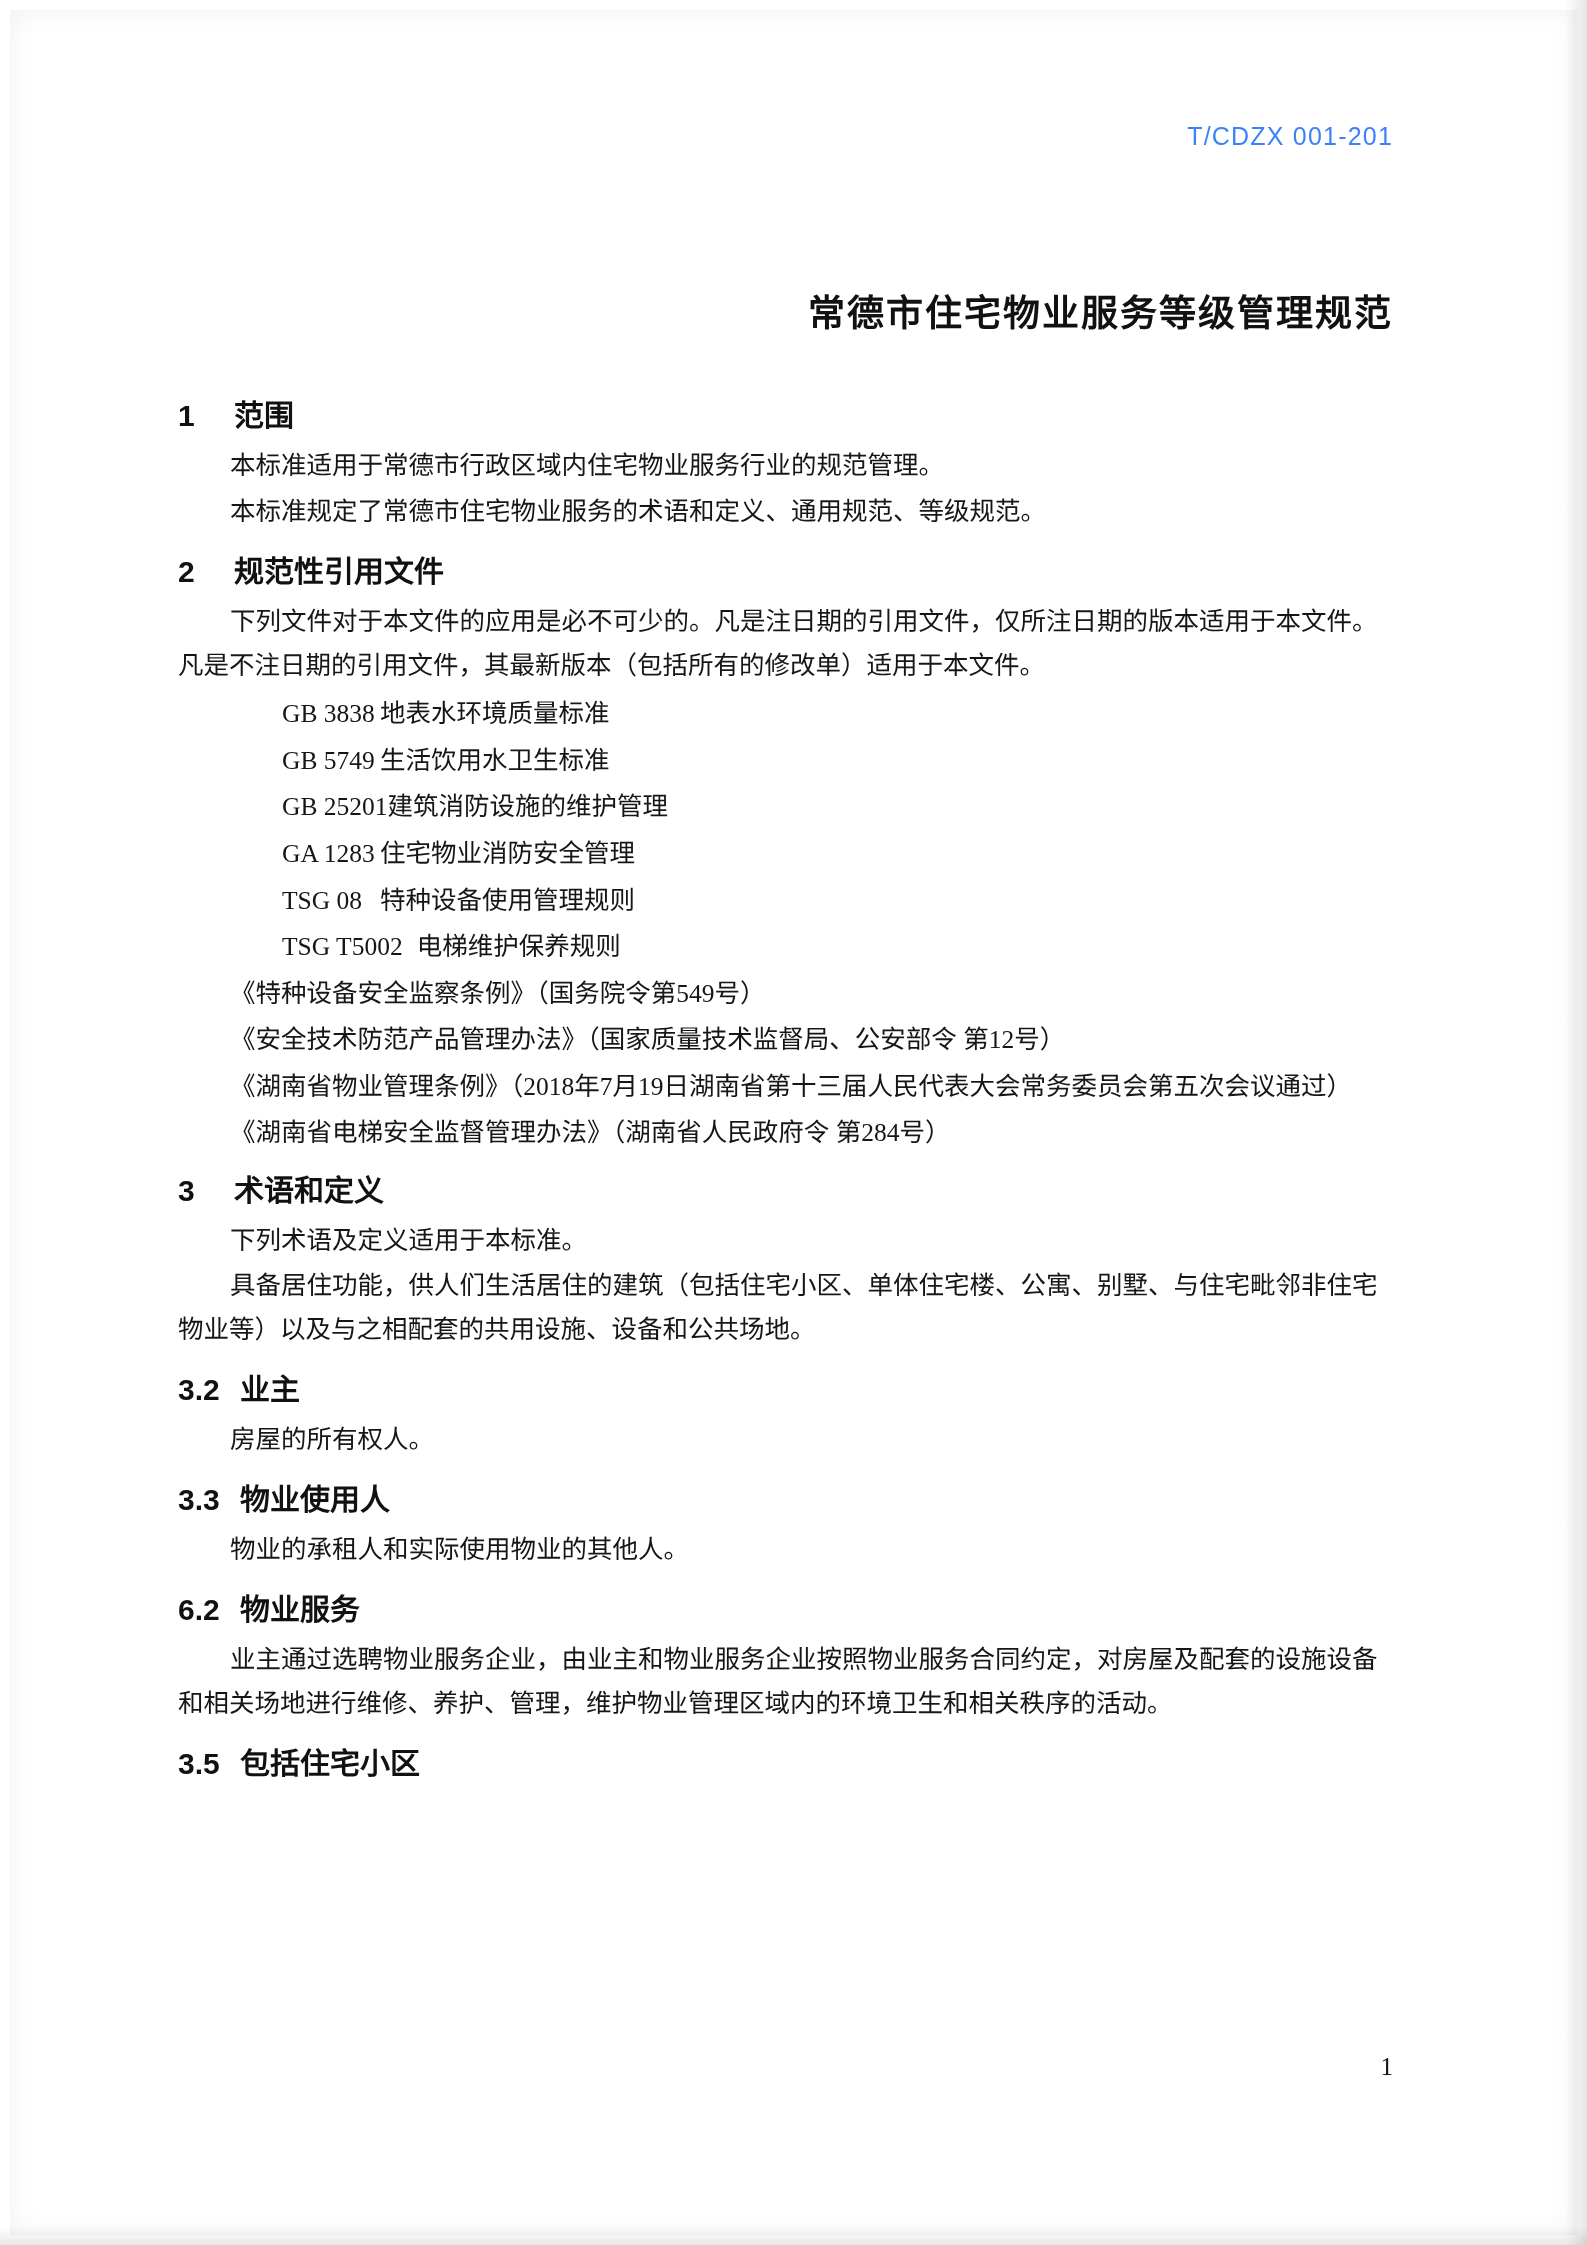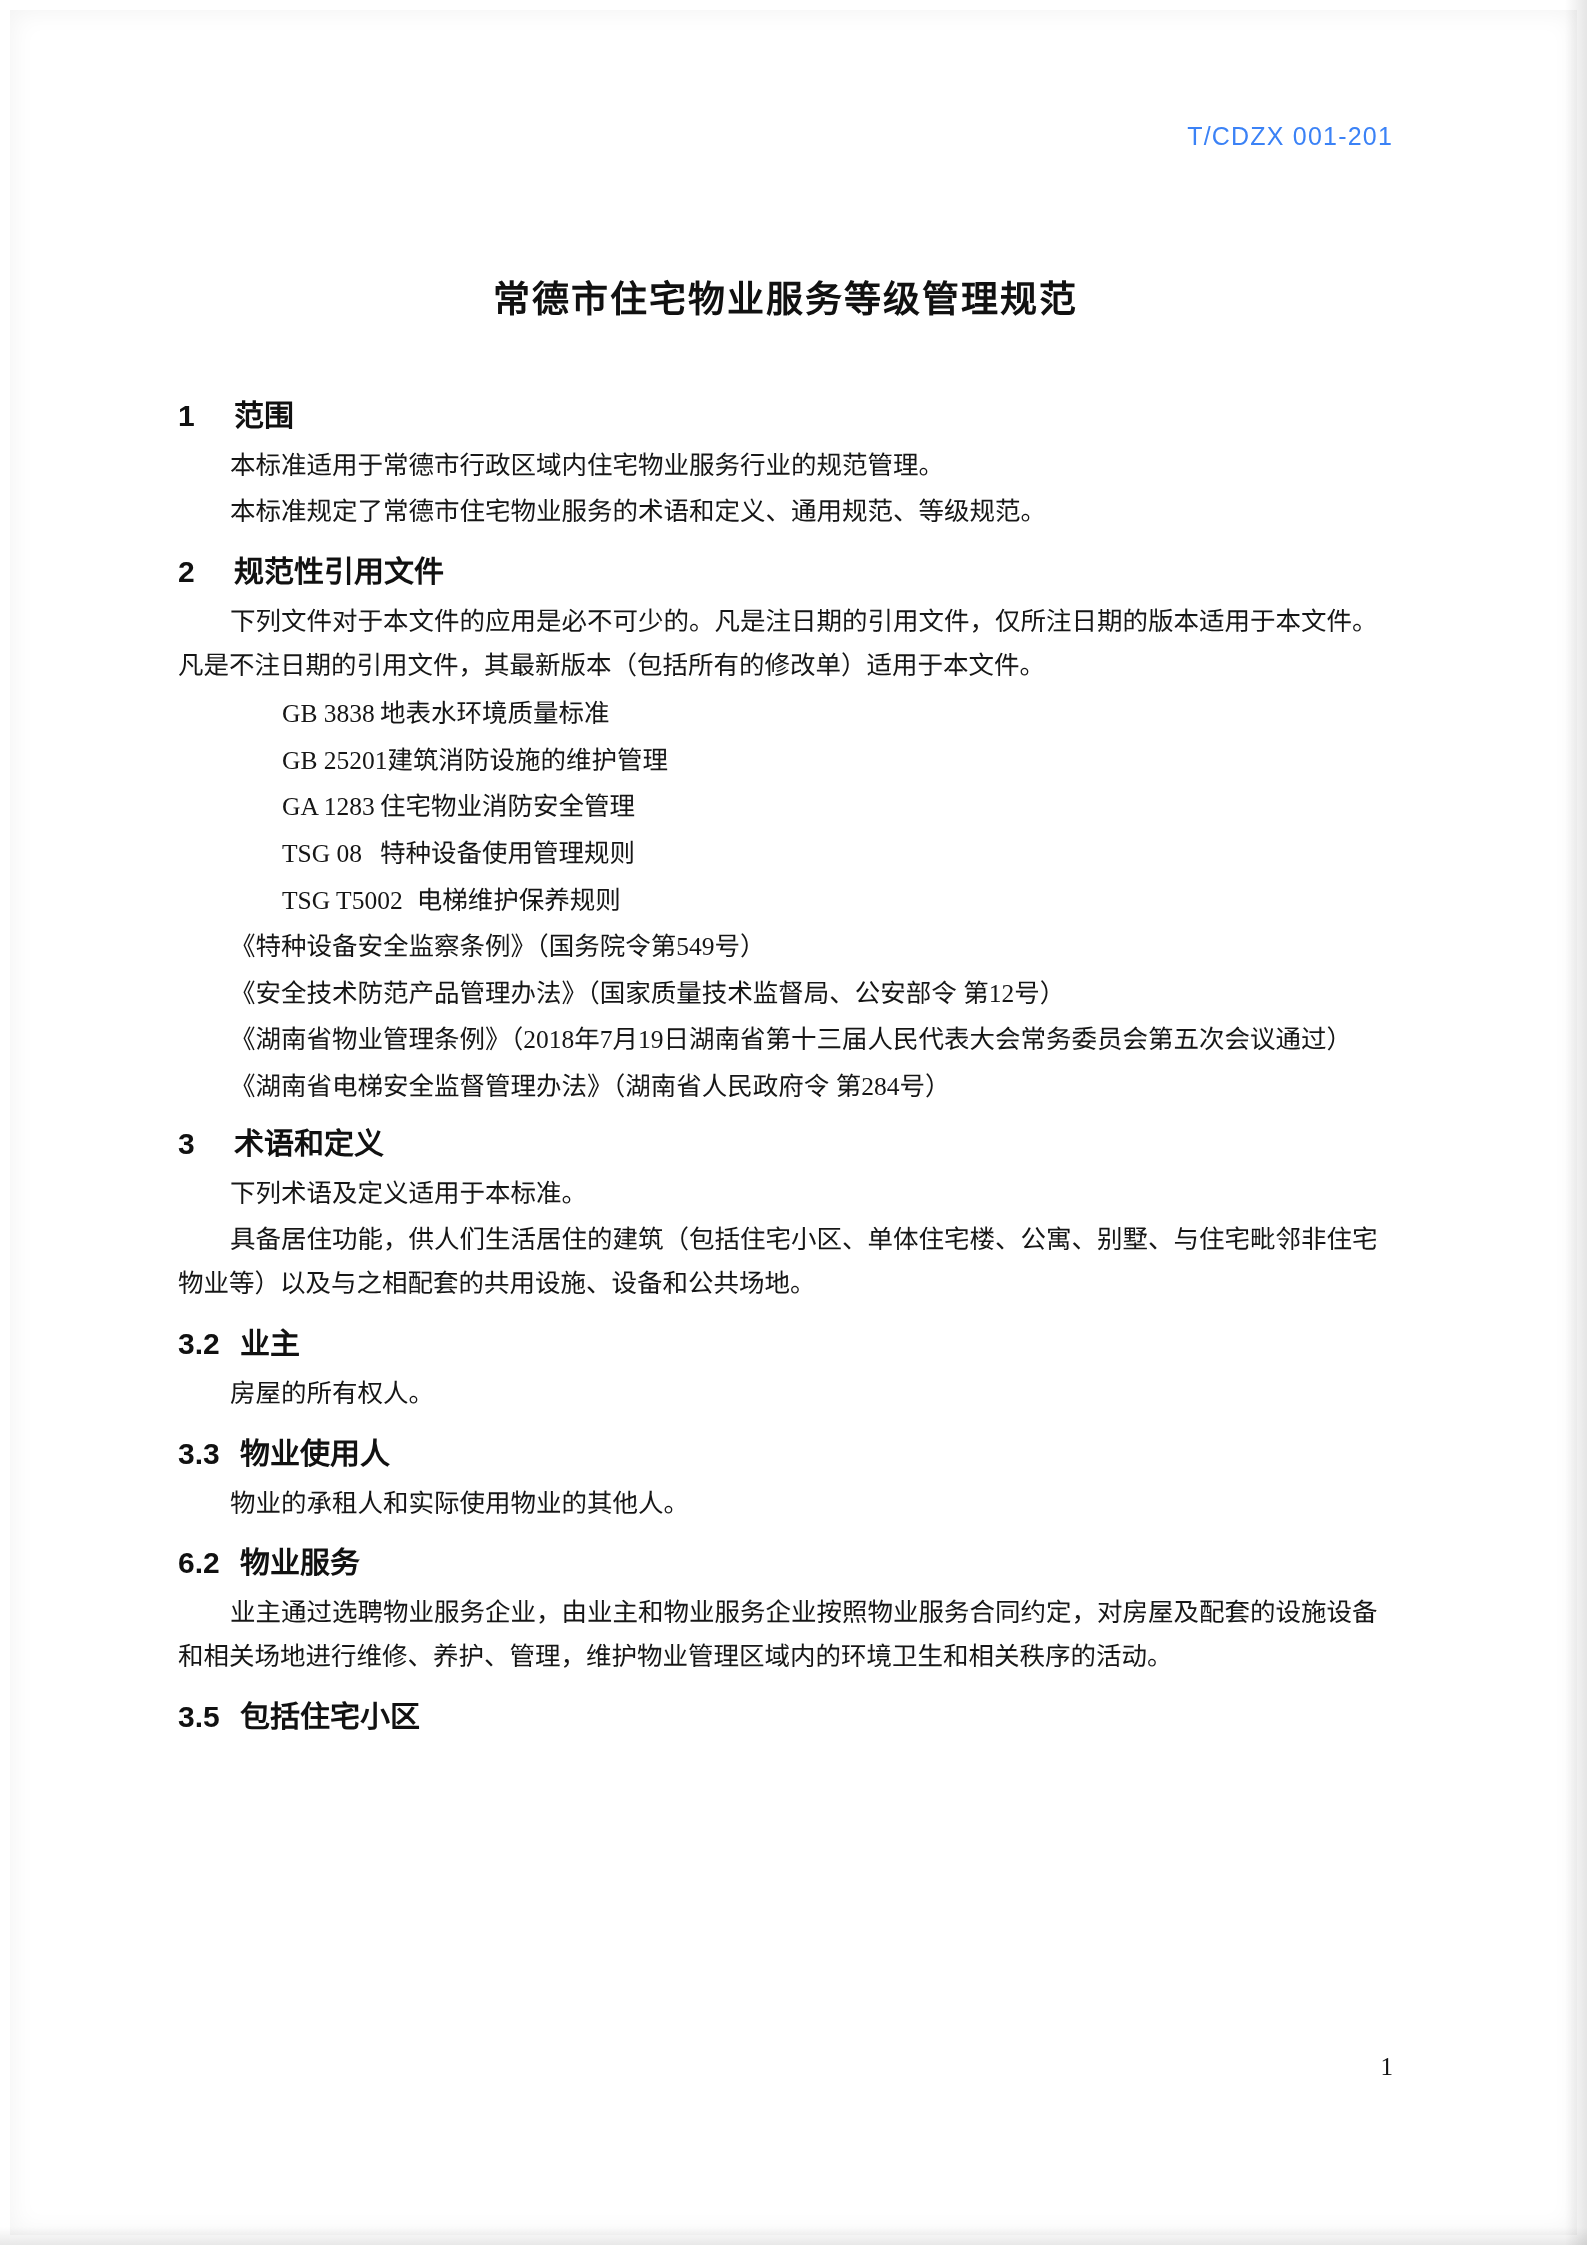--- a/index.html
+++ b/index.html
@@ -58,23 +58,23 @@
     top: 122px;
     font-family: "Liberation Sans", "DejaVu Sans", sans-serif;
     font-size: 25px;
     letter-spacing: 1.2px;
     color: #3b82f6;
   }
 
   .doc-title {
     position: absolute;
     left: 0;
-    top: 244px;
+    top: 258px;
     width: 100%;
-    text-align: center;
+    text-align: right;
     font-family: "Liberation Sans", "DejaVu Sans", sans-serif;
     font-weight: bold;
     font-size: 37px;
     letter-spacing: 2px;
     color: #111;
   }
 
   .body-block {
     position: absolute;
     left: 0;
@@ -155,20 +155,23 @@
 
       <div class="h-num">
         <span class="n">2</span><span>规范性引用文件</span>
       </div>
       <p class="para">下列文件对于本文件的应用是必不可少的。凡是注日期的引用文件，仅所注日期的版本适用于本文件。凡是不注日期的引用文件，其最新版本（包括所有的修改单）适用于本文件。</p>
 
       <p class="ref-line">
         <span class="code">GB 3838</span><span>地表水环境质量标准</span>
       </p>
       <p class="ref-line">
+        <span class="code">GB 5749</span><span>生活饮用水卫生标准</span>
+      </p>
+      <p class="ref-line">
         <span class="code">GB 25201</span><span>建筑消防设施的维护管理</span>
       </p>
       <p class="ref-line">
         <span class="code">GA 1283</span><span>住宅物业消防安全管理</span>
       </p>
       <p class="ref-line">
         <span class="code">TSG 08</span><span>特种设备使用管理规则</span>
       </p>
       <p class="ref-line">
         <span class="code narrow">TSG T5002</span><span>电梯维护保养规则</span>

